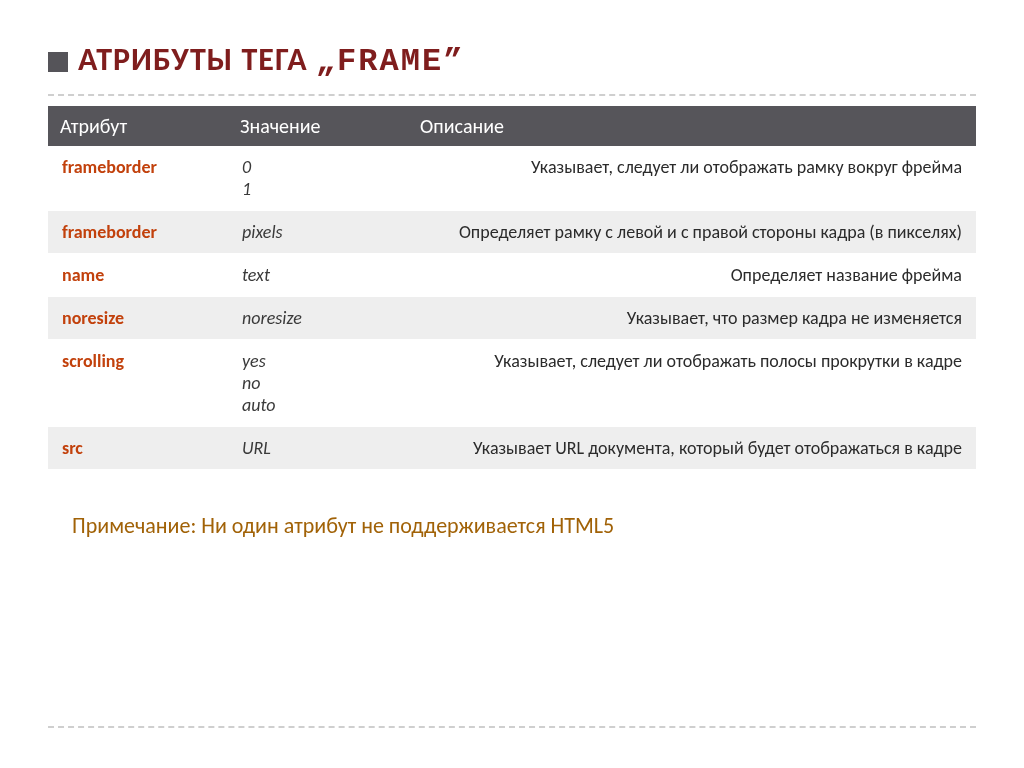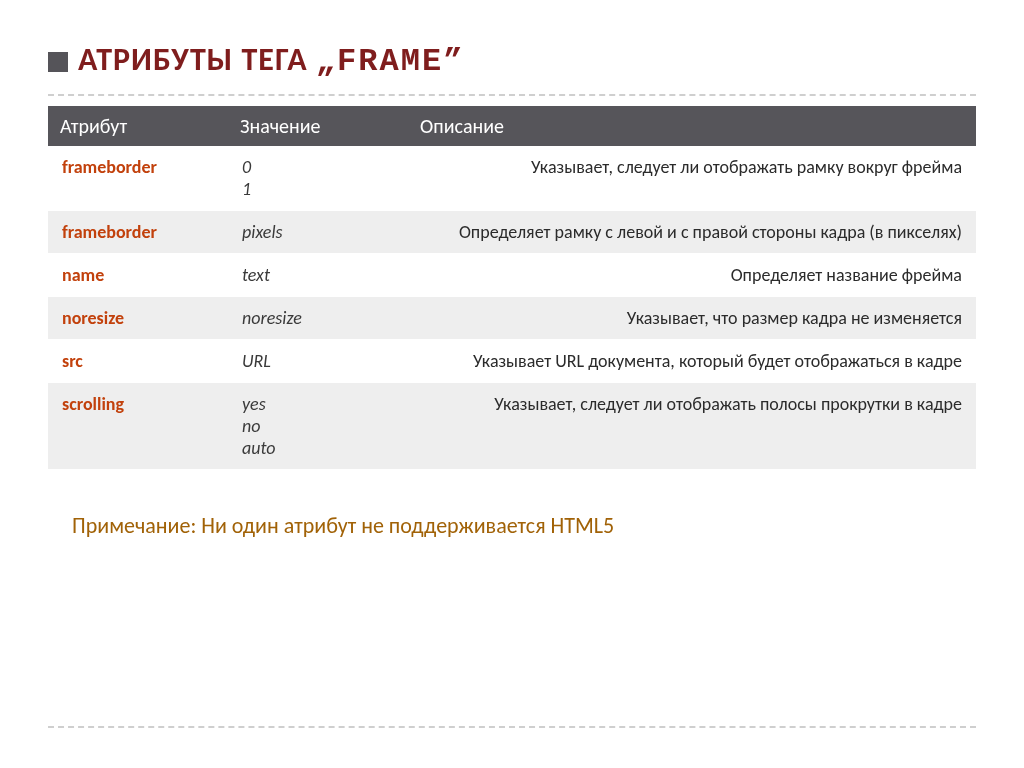--- a/index.html
+++ b/index.html
@@ -139,30 +139,30 @@
         <td class="attr-name">name</td>
         <td class="attr-val">text</td>
         <td class="attr-desc">Определяет название фрейма</td>
       </tr>
       <tr>
         <td class="attr-name">noresize</td>
         <td class="attr-val">noresize</td>
         <td class="attr-desc">Указывает, что размер кадра не изменяется</td>
       </tr>
       <tr>
-        <td class="attr-name">src</td>
-        <td class="attr-val">URL</td>
-        <td class="attr-desc">Указывает URL документа, который будет отображаться в кадре</td>
-      </tr>
-      <tr>
         <td class="attr-name">scrolling</td>
         <td class="attr-val">yes
 no
 auto</td>
         <td class="attr-desc">Указывает, следует ли отображать полосы прокрутки в кадре</td>
+      </tr>
+      <tr>
+        <td class="attr-name">src</td>
+        <td class="attr-val">URL</td>
+        <td class="attr-desc">Указывает URL документа, который будет отображаться в кадре</td>
       </tr>
     </tbody>
   </table>
 
   <div class="note">Примечание: Ни один атрибут не поддерживается HTML5</div>
 
   <hr class="footer-rule">
 </div>
 
 </body></html>

